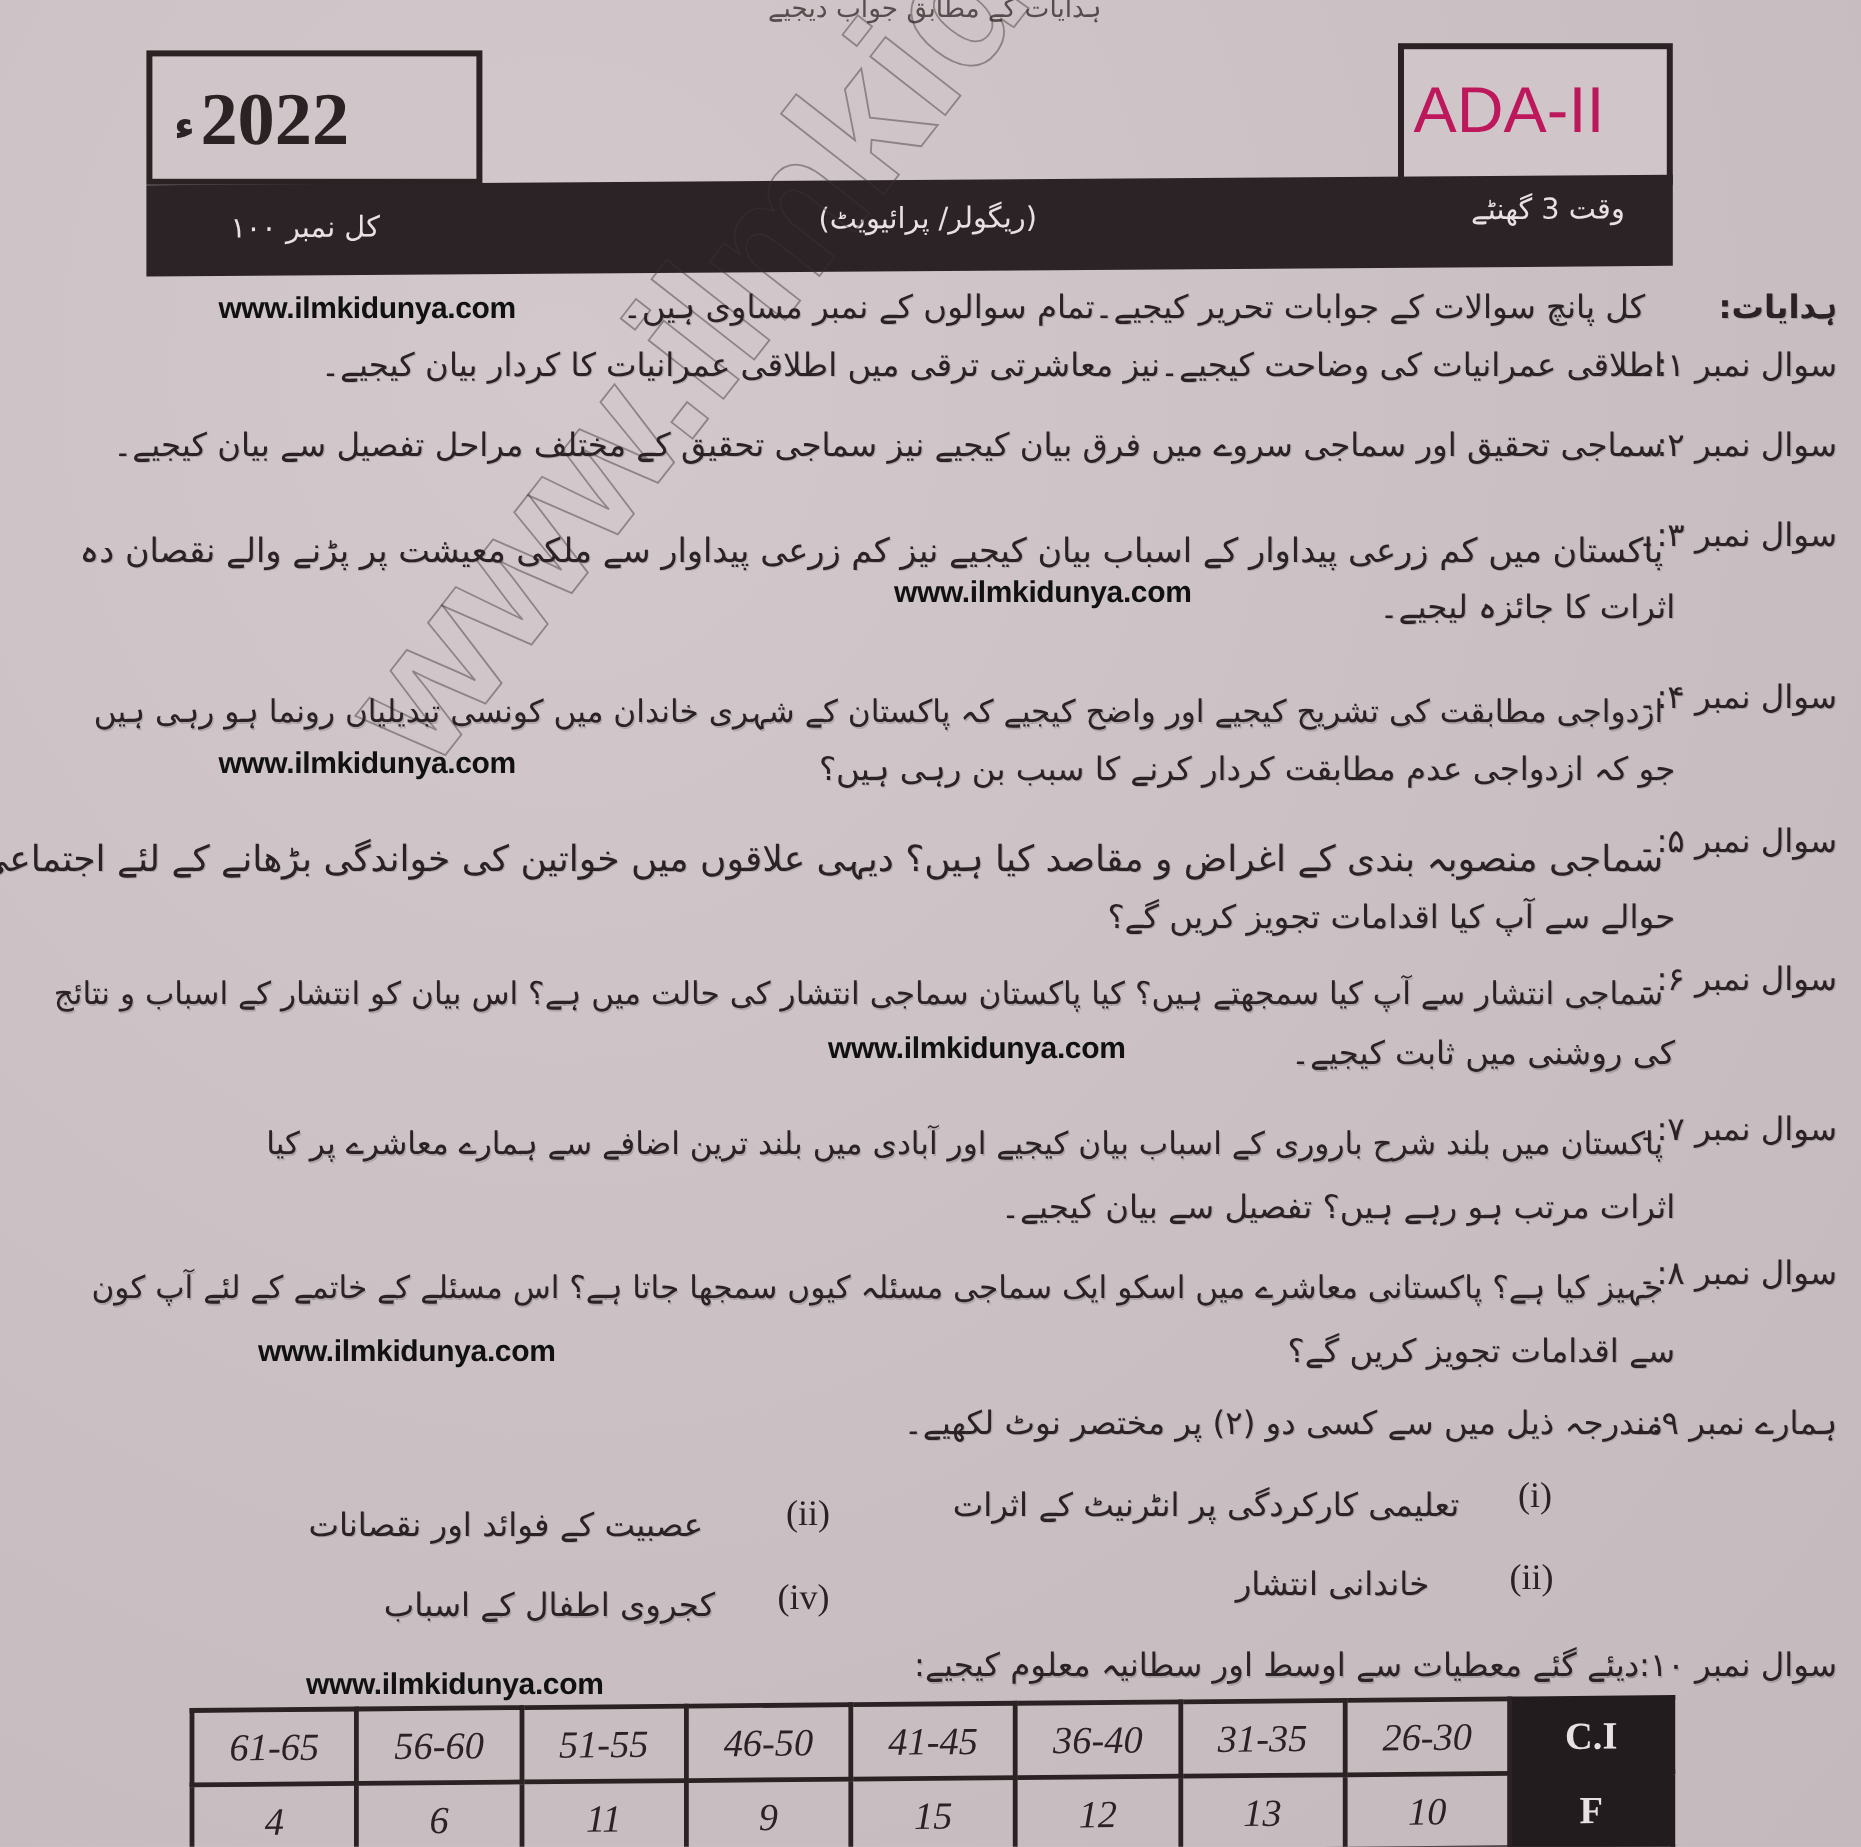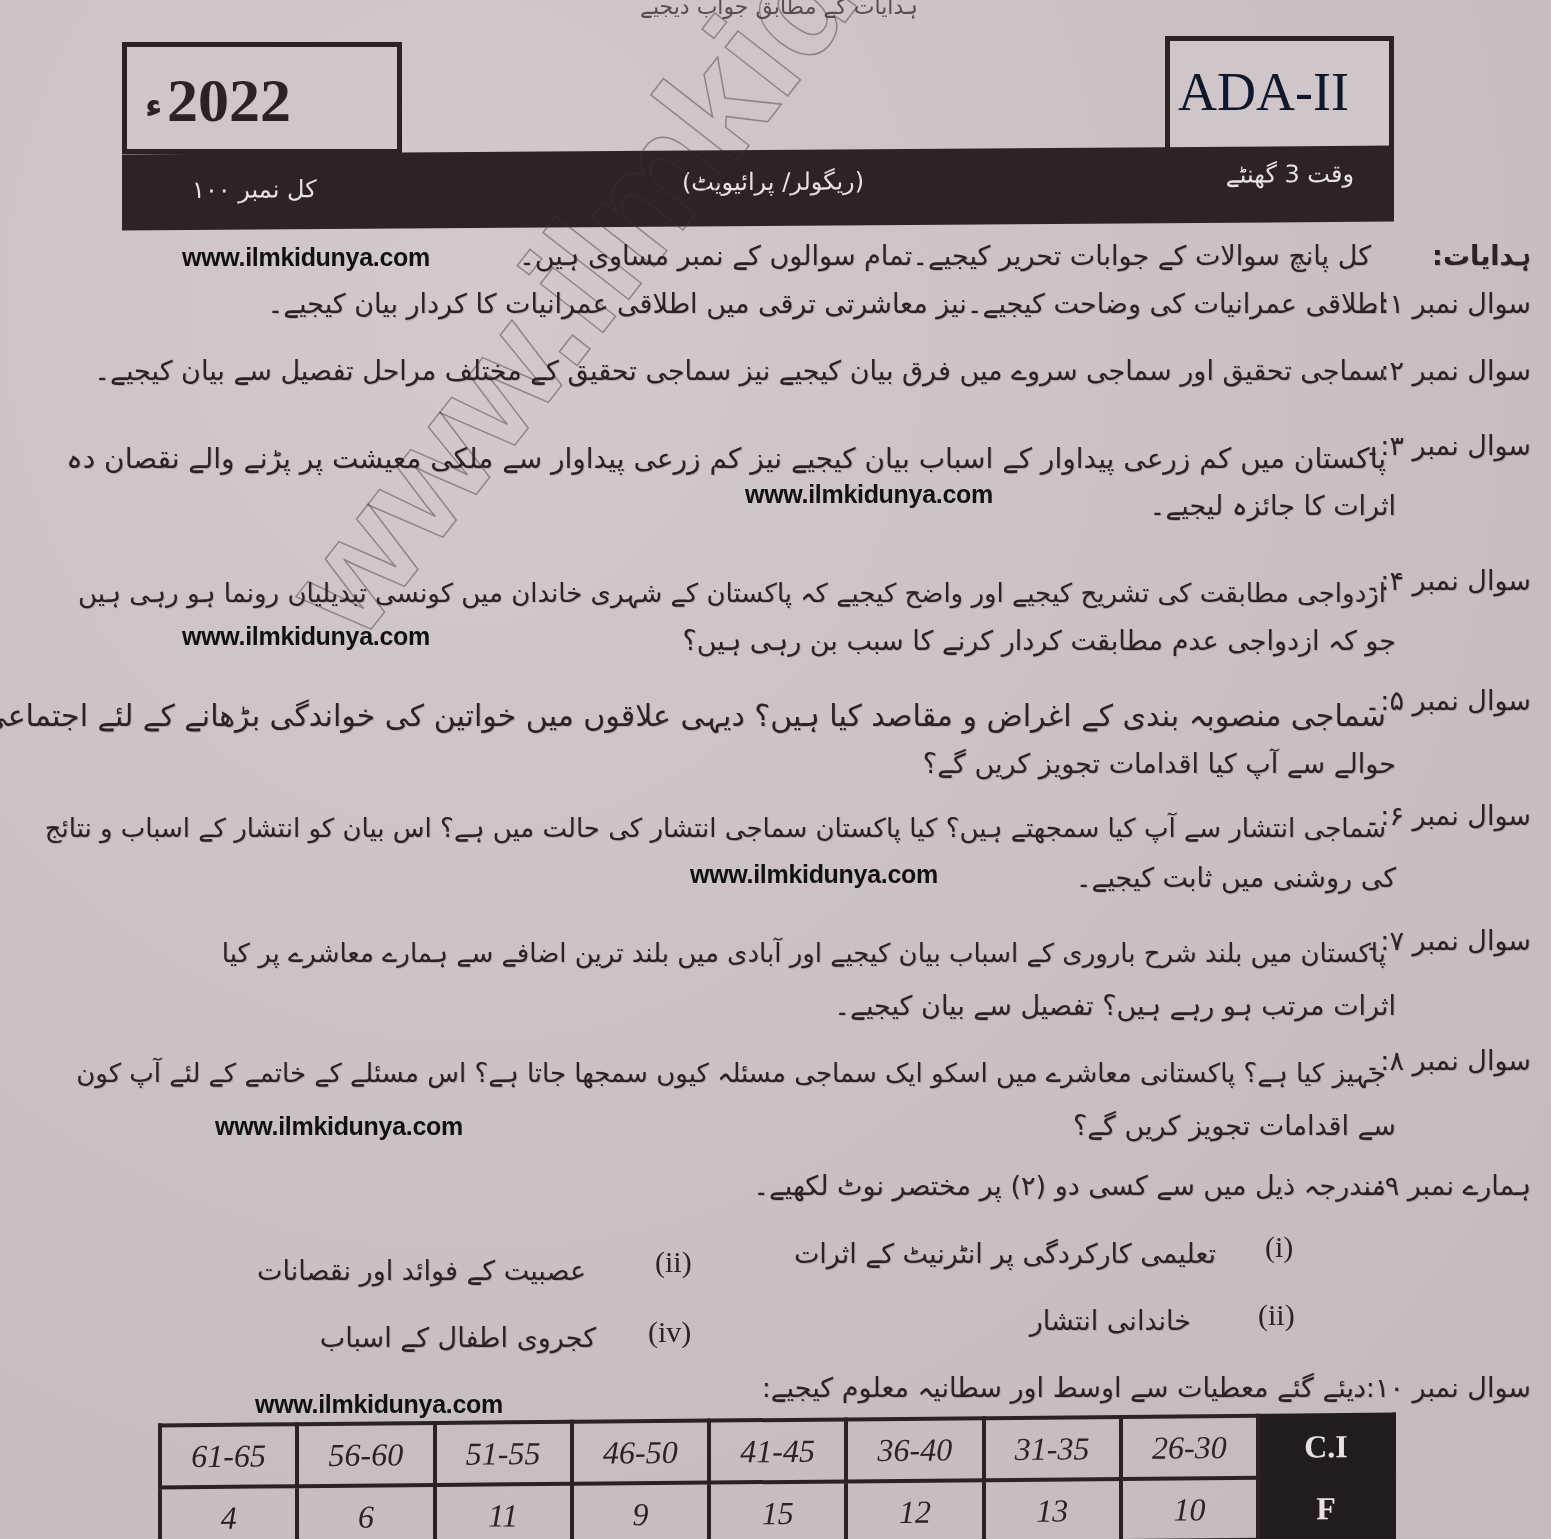--- a/index.html
+++ b/index.html
@@ -10,21 +10,21 @@
   .topstrip{position:absolute;left:0;right:0;top:0;height:22px;text-align:right;}
   .topstrip-text{position:absolute;left:640px;top:-6px;font-size:22px;direction:rtl;color:#3a2f30;opacity:.8}
   .header{position:absolute;left:122px;top:36px;width:1272px;height:190px;}
   .hbox{position:absolute;border:5px solid #2b2224;background:#d0c6c9;box-sizing:border-box;}
   .box-year{left:0;top:6px;width:280px;height:112px;}
   .box-subject{left:277px;top:2px;width:770px;height:116px;}
   .box-code{left:1043px;top:0;width:229px;height:118px;}
   .year{position:absolute;left:40px;top:18px;font-family:"Liberation Serif",serif;font-weight:bold;font-size:62px;color:#2b2224;}
   .year-suffix{position:absolute;left:18px;top:38px;font-size:34px;font-weight:bold;}
   .subject{position:absolute;left:0;right:0;top:4px;text-align:center;font-size:62px;font-weight:bold;direction:rtl;}
-  .code{position:absolute;left:8px;top:20px;font-family:Liberation Serif, serif;font-size:54px;color:#0f172a;}
+  .code{position:absolute;left:8px;top:20px;font-family:Liberation Sans, sans-serif;font-size:54px;color:#be185d;}
   .band{position:absolute;left:0;top:114px;width:1272px;height:76px;background:#2b2326;transform:skewY(-0.4deg);}
   .band span{position:absolute;color:#e8e0e2;font-size:24px;direction:rtl;}
   .time{right:40px;top:14px;}
   .type{left:560px;top:18px;}
   .marks{left:70px;top:22px;}
   .line{position:absolute;direction:rtl;font-size:27px;white-space:nowrap;color:#2a2224;text-shadow:1px 1px 0 rgba(0,0,0,.15);}
   .wm{position:absolute;font-family:"Liberation Sans",sans-serif;font-weight:bold;font-size:25px;color:#111;letter-spacing:-0.3px;}
   .big-wm{position:absolute;left:250px;top:560px;font-family:"Liberation Sans",sans-serif;font-weight:bold;font-size:150px;
           color:transparent;-webkit-text-stroke:1.5px rgba(60,50,52,.45);transform:rotate(-52deg);transform-origin:left top;white-space:nowrap;}
   .opt{position:absolute;font-family:"Liberation Serif",serif;font-size:30px;}

